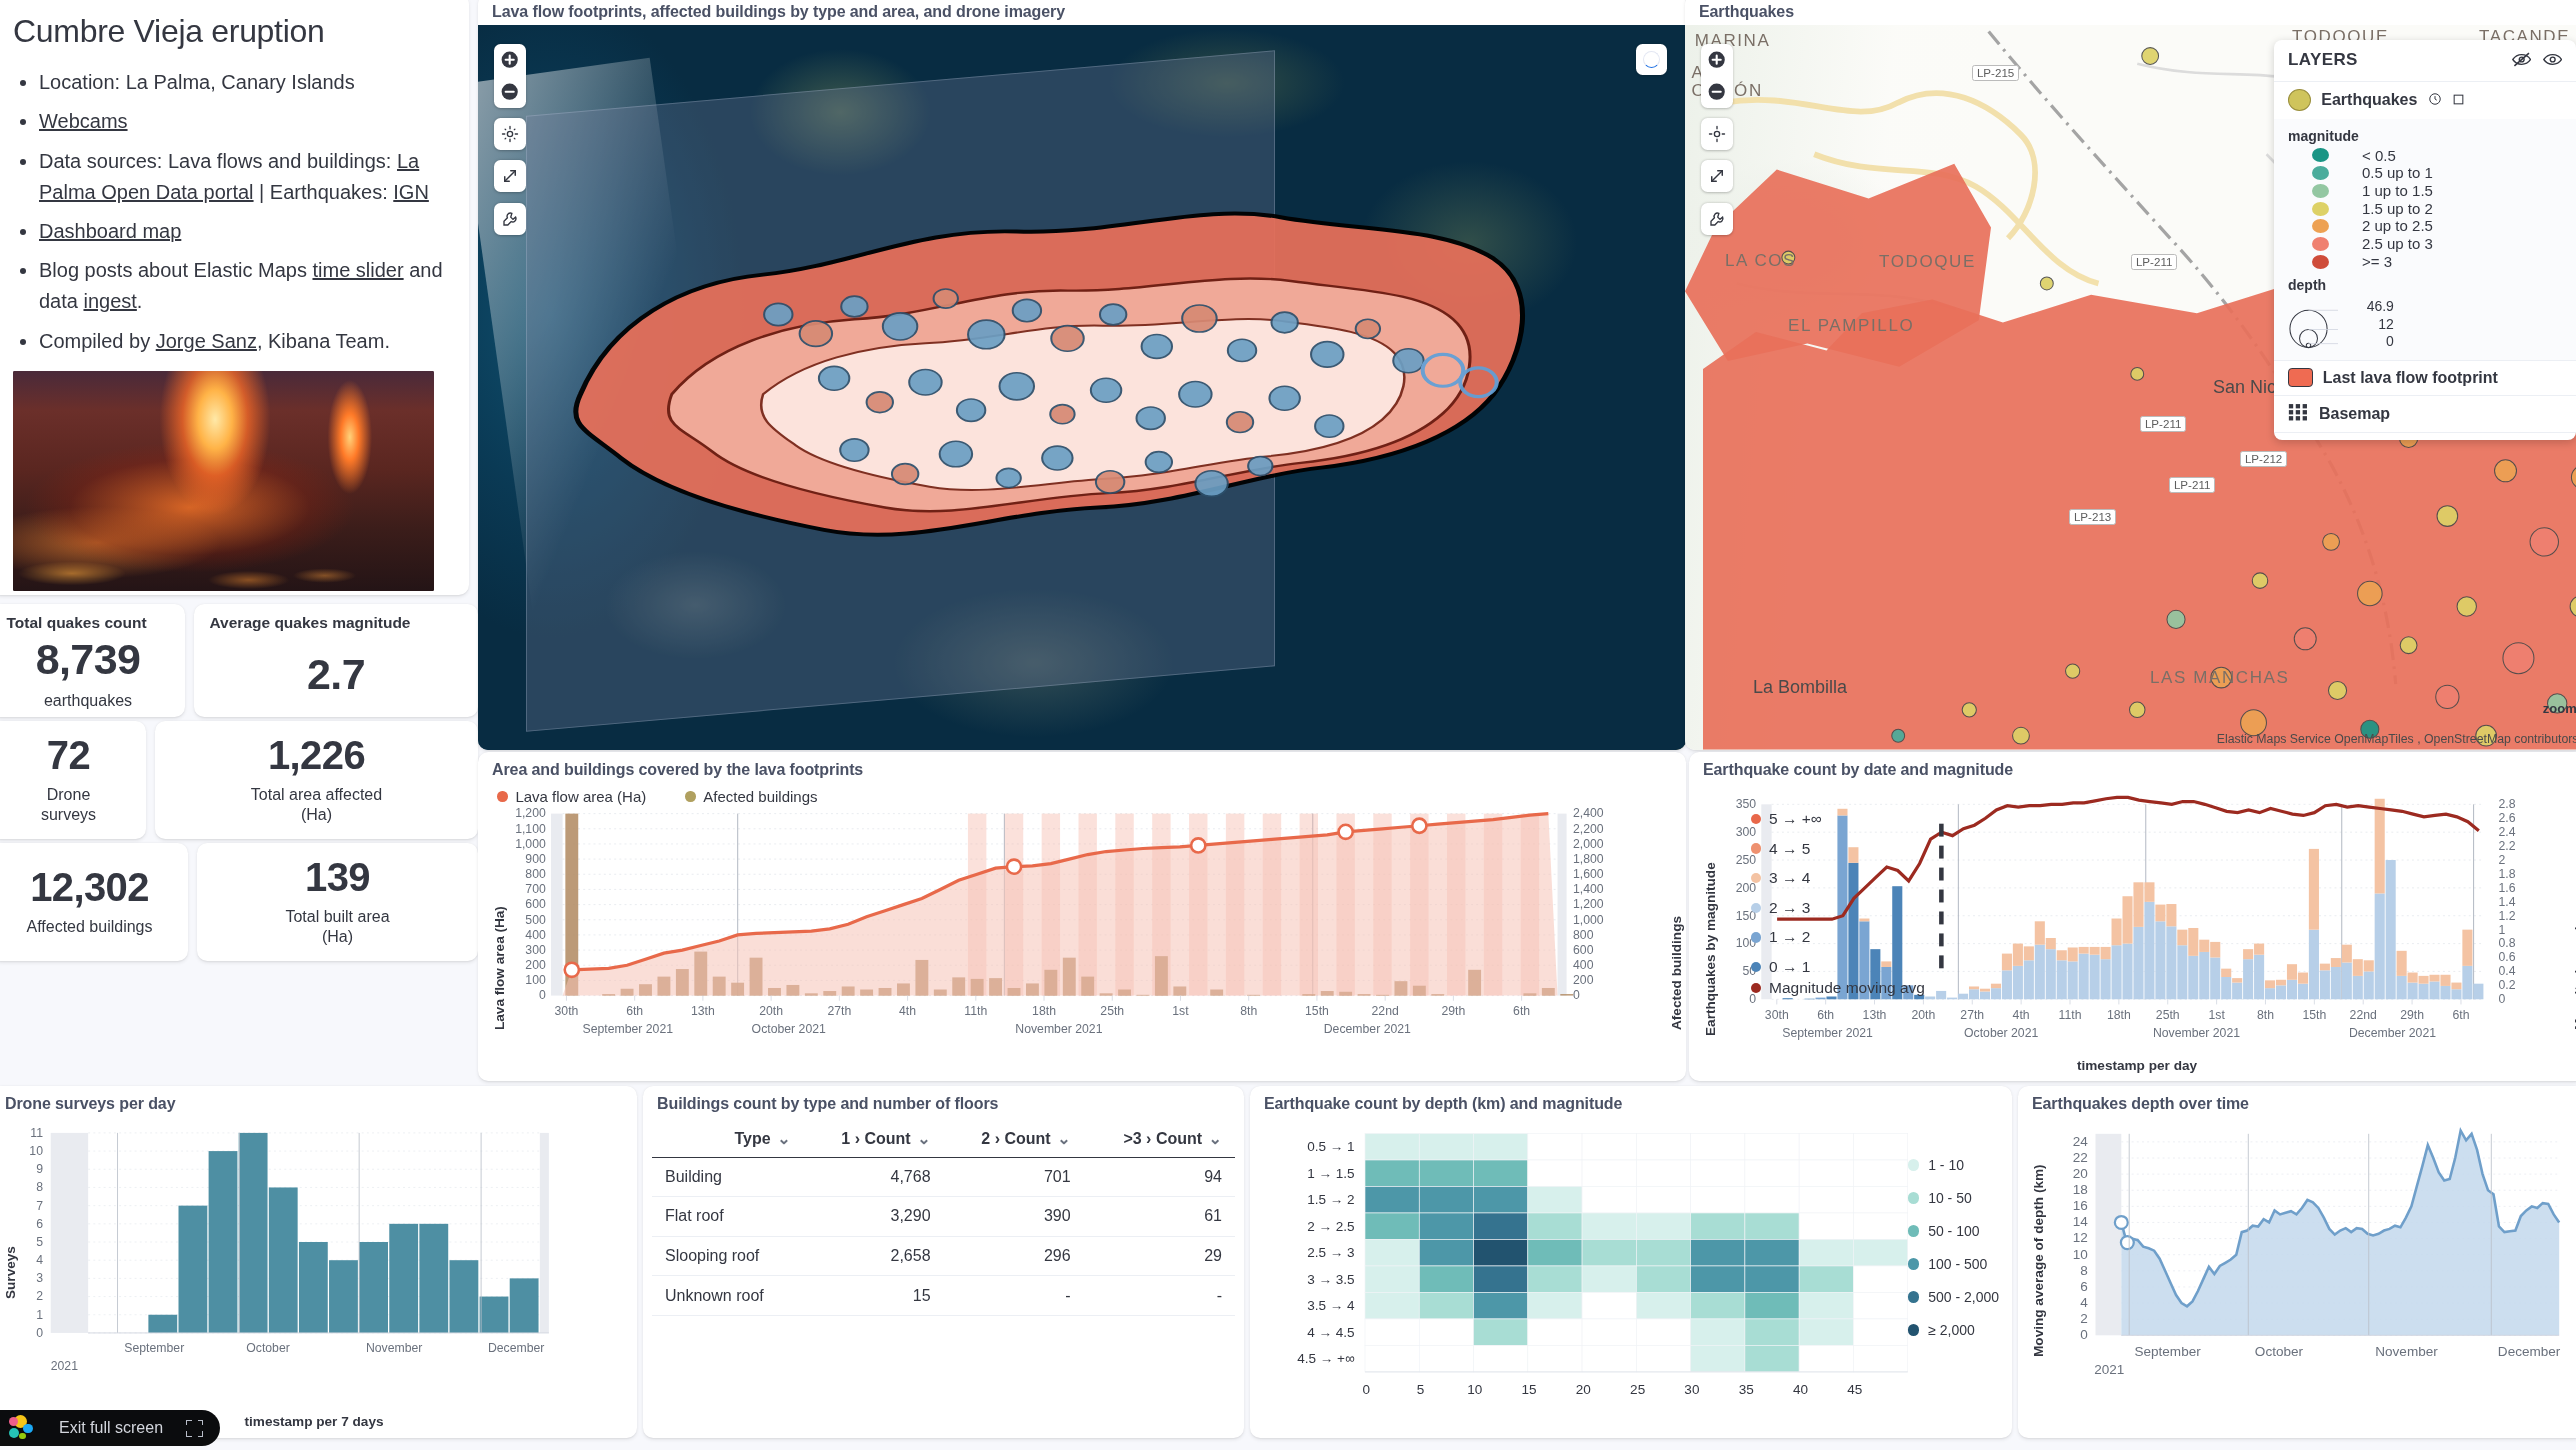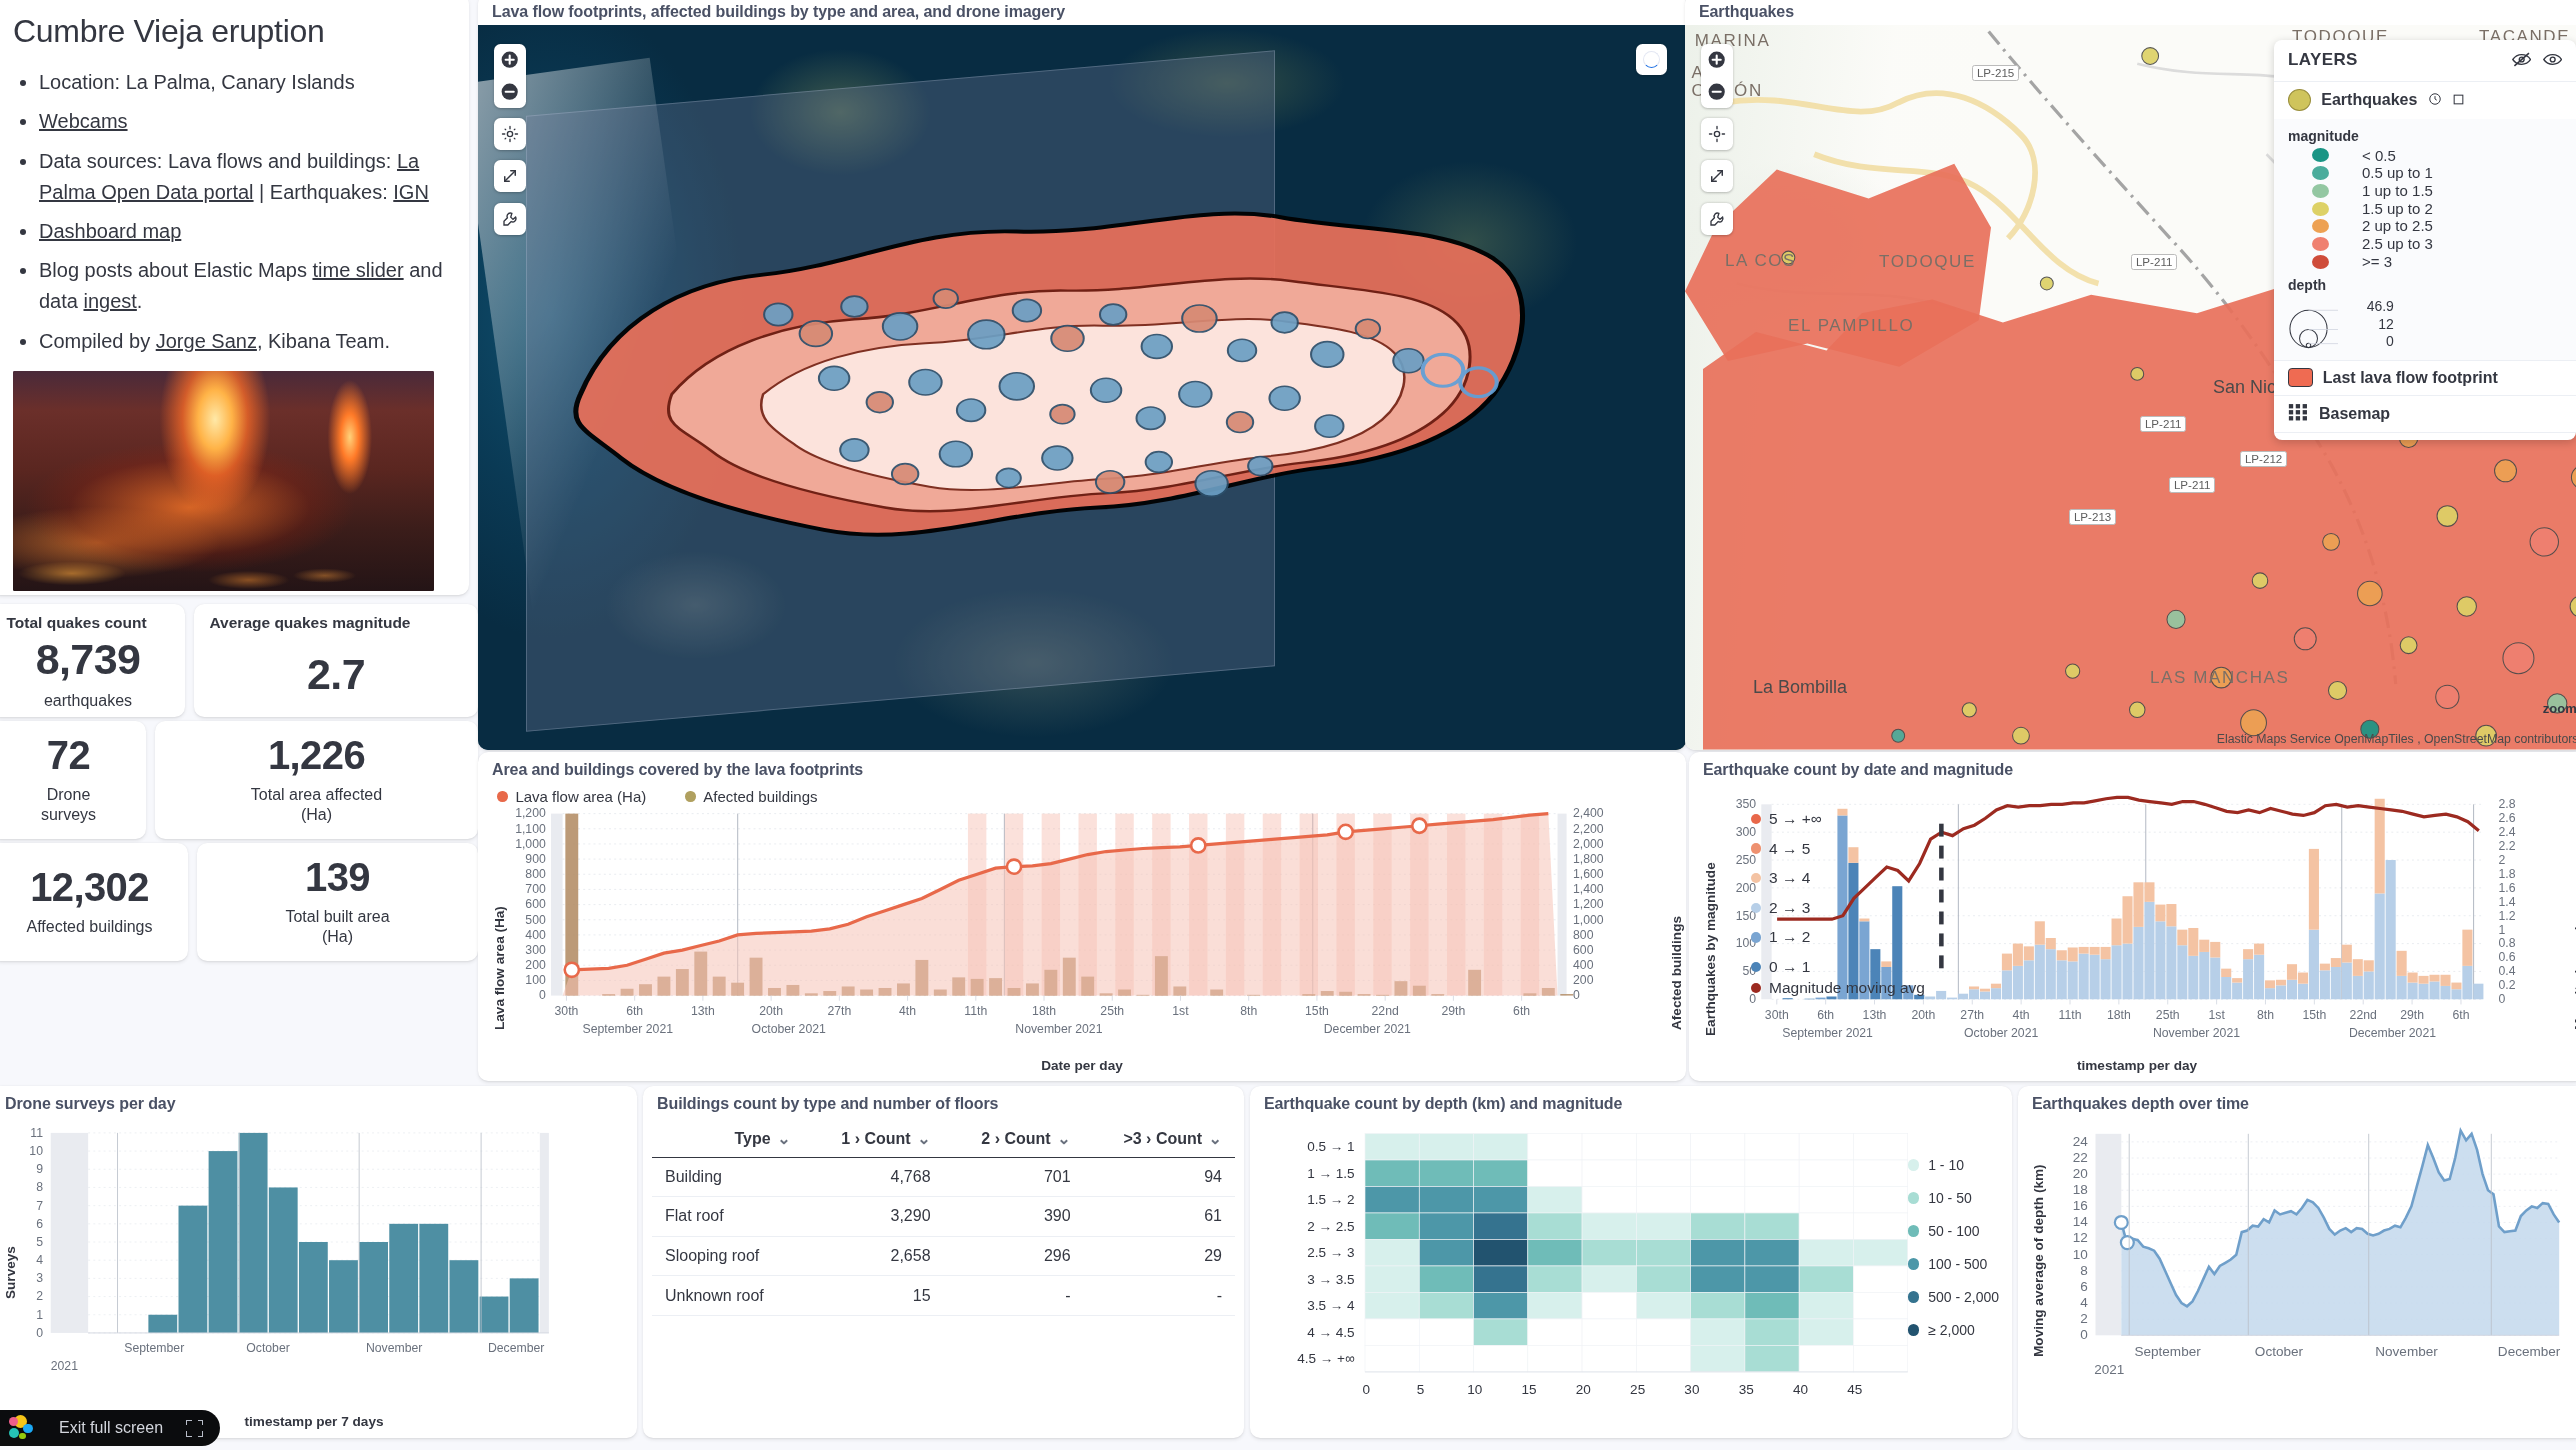--- a/index.html
+++ b/index.html
@@ -621,21 +621,20 @@
         <span class="cl-dot" style="background:#e8694a"></span>
         <span>Lava flow area (Ha)</span>
       </div>
       <div class="cl-item">
         <span class="cl-dot" style="background:#b0a05f"></span>
         <span>Afected buildings</span>
       </div>
     </div>
     <div class="axis-lab-y" style="left:14px;top:278px">Lava flow area (Ha)</div>
     <div class="axis-lab-y" style="left:1191px;top:278px">Afected buildings</div>
-    <div class="axis-lab-x" style="left:0;right:0;bottom:7.7px">Date per day</div>
     <svg class="chart" id="svg-lava" width="1208" height="271" style="position:absolute;left:0;top:50px" viewBox="0 0 1870 420">
         <rect x="112" y="18" width="18" height="282" fill="#e9ebf0"></rect>
         <rect x="1672" y="18" width="14" height="282" fill="#e9ebf0"></rect>
         <line x1="130" y1="300" x2="1672" y2="300" stroke="#e3e6ec" stroke-width="1.2" stroke-dasharray="3 5"></line>
         <text x="104" y="306" font-family="&quot;Liberation Sans&quot;, sans-serif" font-size="19" fill="#6a717d" text-anchor="end">0</text>
         <line x1="130" y1="276.5" x2="1672" y2="276.5" stroke="#e3e6ec" stroke-width="1.2" stroke-dasharray="3 5"></line>
         <text x="104" y="282.5" font-family="&quot;Liberation Sans&quot;, sans-serif" font-size="19" fill="#6a717d" text-anchor="end">100</text>
         <line x1="130" y1="253" x2="1672" y2="253" stroke="#e3e6ec" stroke-width="1.2" stroke-dasharray="3 5"></line>
         <text x="104" y="259" font-family="&quot;Liberation Sans&quot;, sans-serif" font-size="19" fill="#6a717d" text-anchor="end">200</text>
         <line x1="130" y1="229.5" x2="1672" y2="229.5" stroke="#e3e6ec" stroke-width="1.2" stroke-dasharray="3 5"></line>

